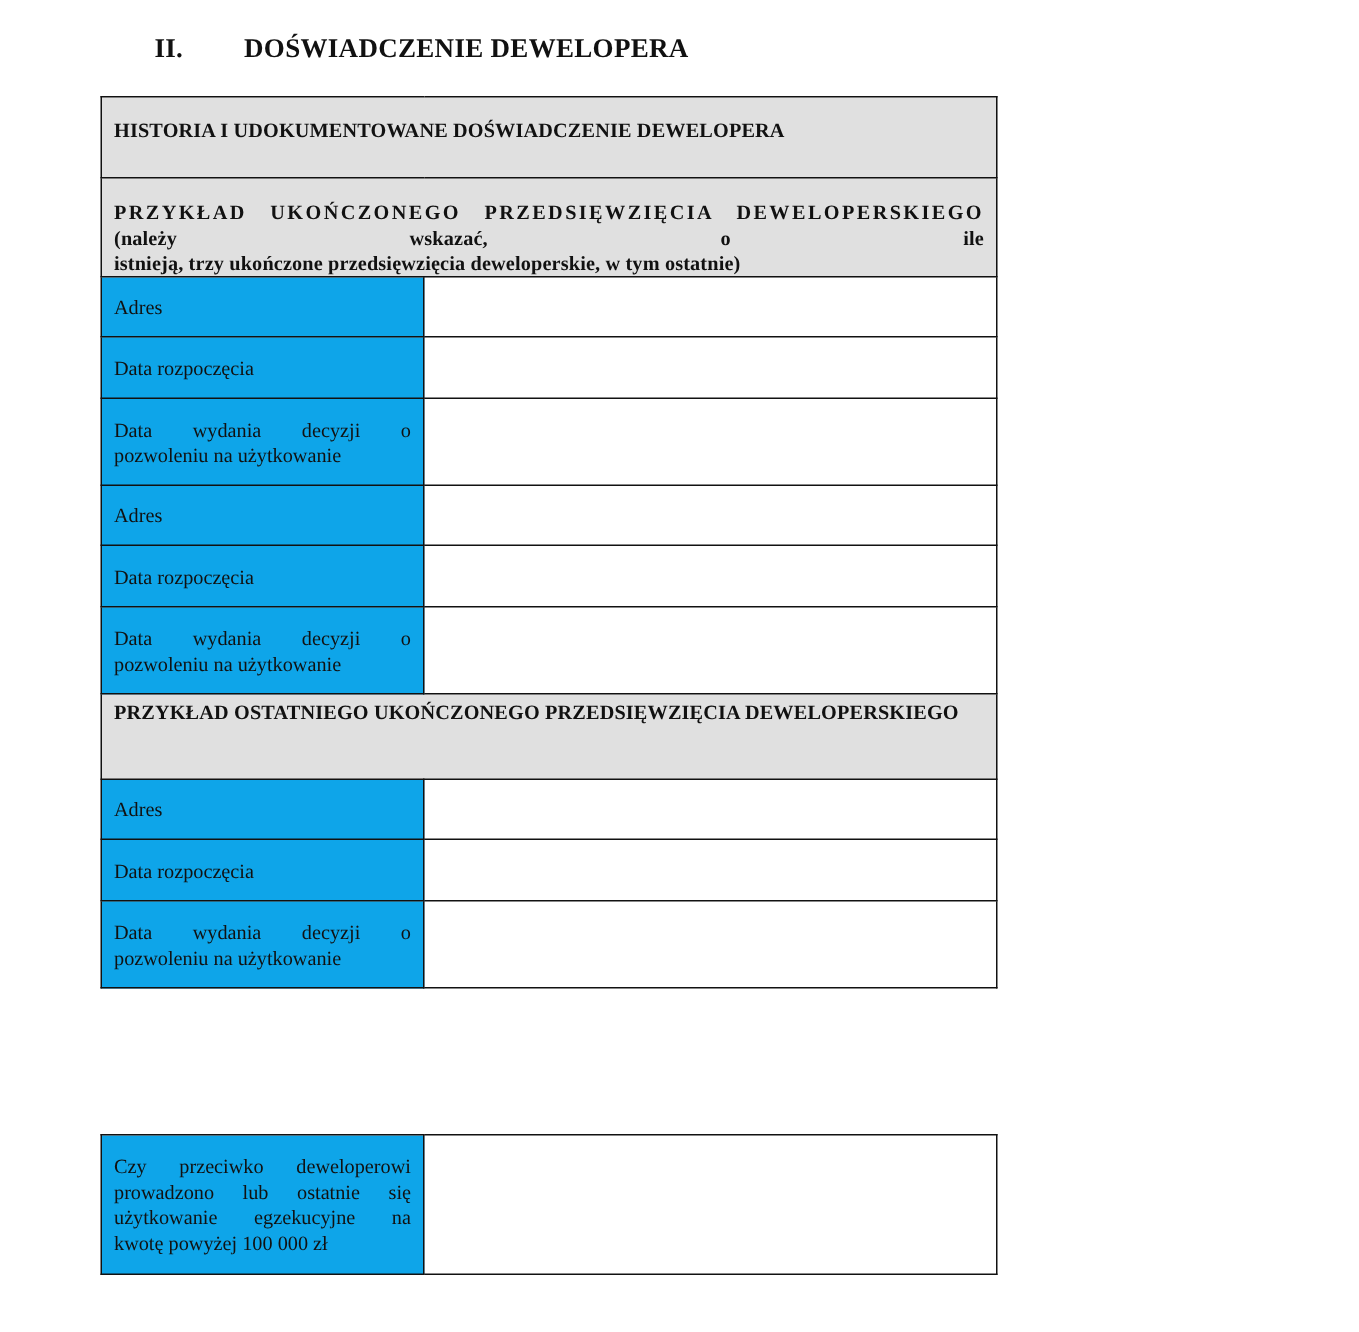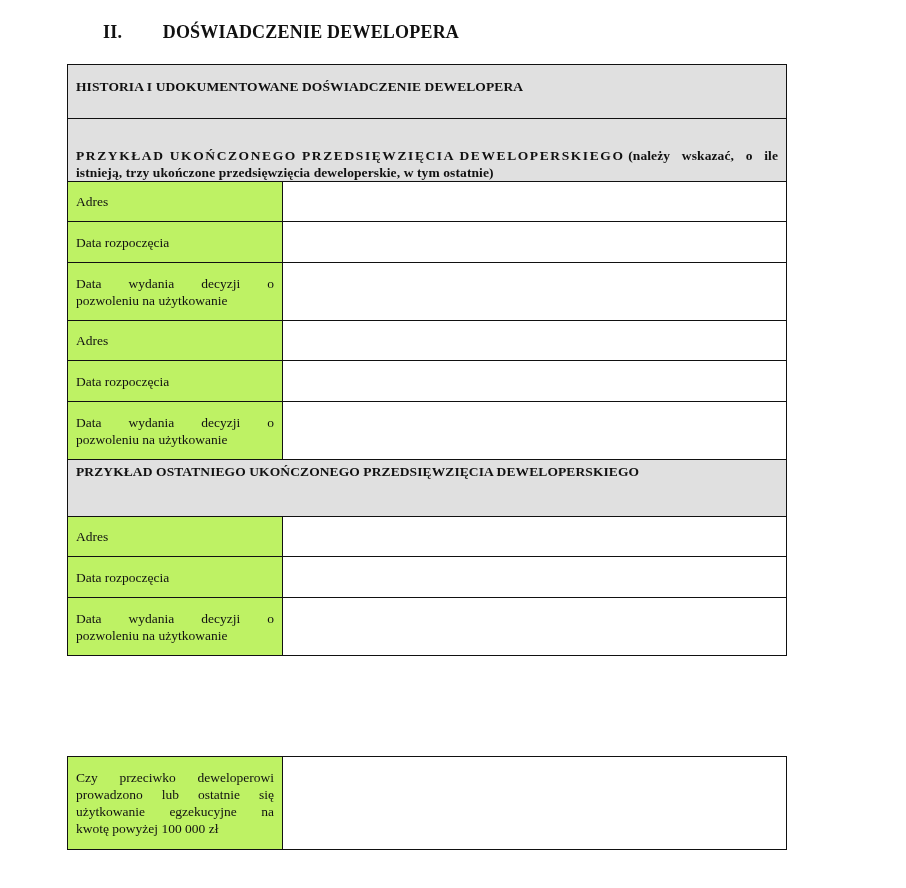--- a/index.html
+++ b/index.html
@@ -1,23 +1,23 @@
 <!DOCTYPE html>
 <html><head>
   <meta charset="utf-8">
   <style>
     html, body { margin:0; padding:0; background:#ffffff; }
     body { width:906px; height:888px; position:relative; overflow:hidden;
            font-family:"Liberation Serif", "DejaVu Serif", serif; color:#111; }
     .section-heading { position:absolute; top:22px; left:103px; font-weight:bold; font-size:18px; letter-spacing:0.2px; }
     .section-heading .num { display:inline-block; width:55px; }
-    table { position:absolute; left:67px; border-collapse:collapse; table-layout:fixed; width:720px; }
+    table { position:absolute; left:67px; border-collapse:collapse; table-layout:fixed; width:598px; }
     td { border:1.3px solid #111; font-size:13.5px; padding:0 8px; vertical-align:middle; line-height:17px; }
     td.hdr { background:#e0e0e0; font-weight:bold; vertical-align:top; padding-top:12px; letter-spacing:0.1px; }
-    td.lbl { background:#bef264; width:199px; }
+    td.lbl { background:#0ea5e9; width:199px; }
     td.val { background:#ffffff; }
     .just-line { text-align:justify; text-align-last:justify; display:block; }
     #t1 { top:64px; }
     #t2 { top:756px; }
     td.lbl2 { padding-top:4px; padding-bottom:4px; }
   </style>
 </head>
 <body>
 
 <div class="section-heading">
@@ -30,21 +30,21 @@
       <col style="width:215px">
       <col>
     </colgroup>
 
   <tbody>
       <tr style="height:54px">
     <td class="hdr" colspan="2" style="padding-top:13px">HISTORIA I UDOKUMENTOWANE DOŚWIADCZENIE DEWELOPERA</td>
   </tr>
 
   <tr style="height:60px">
-    <td class="hdr" colspan="2" style="padding-top:28px">
+    <td class="hdr" colspan="2" style="padding-top:14px">
       <span class="just-line"><span style="letter-spacing:1.6px">PRZYKŁAD UKOŃCZONEGO PRZEDSIĘWZIĘCIA DEWELOPERSKIEGO</span> <span style="word-spacing:8px">(należy wskazać, o ile</span></span>
       <span>istnieją, trzy ukończone przedsięwzięcia deweloperskie, w tym ostatnie)</span>
     </td>
   </tr>
   <tr style="height:40px">
     <td class="lbl">Adres</td>
     <td class="val"></td>
   </tr>
   <tr style="height:41px">
     <td class="lbl">Data rozpoczęcia</td>

